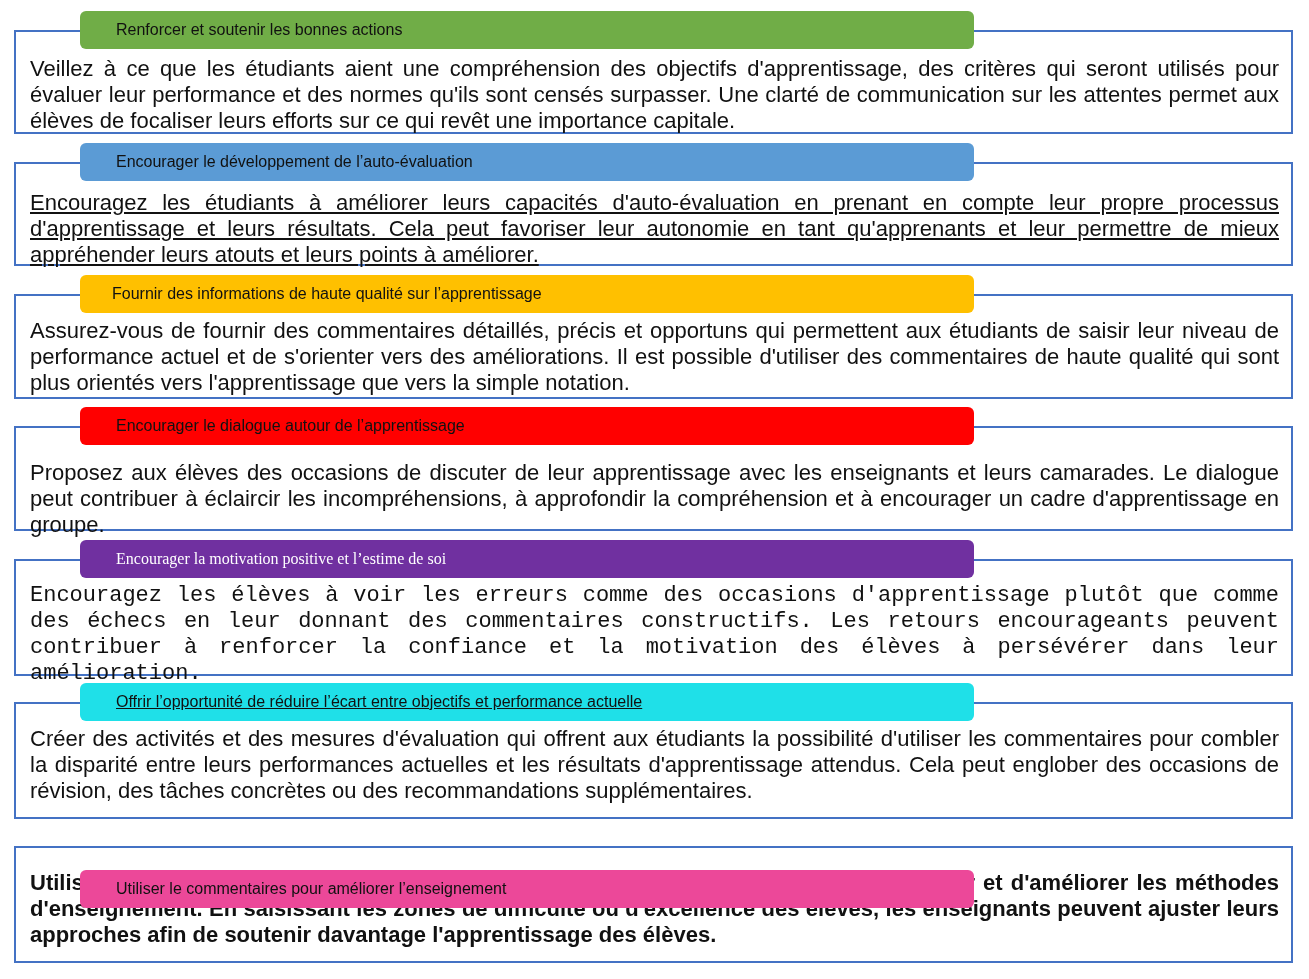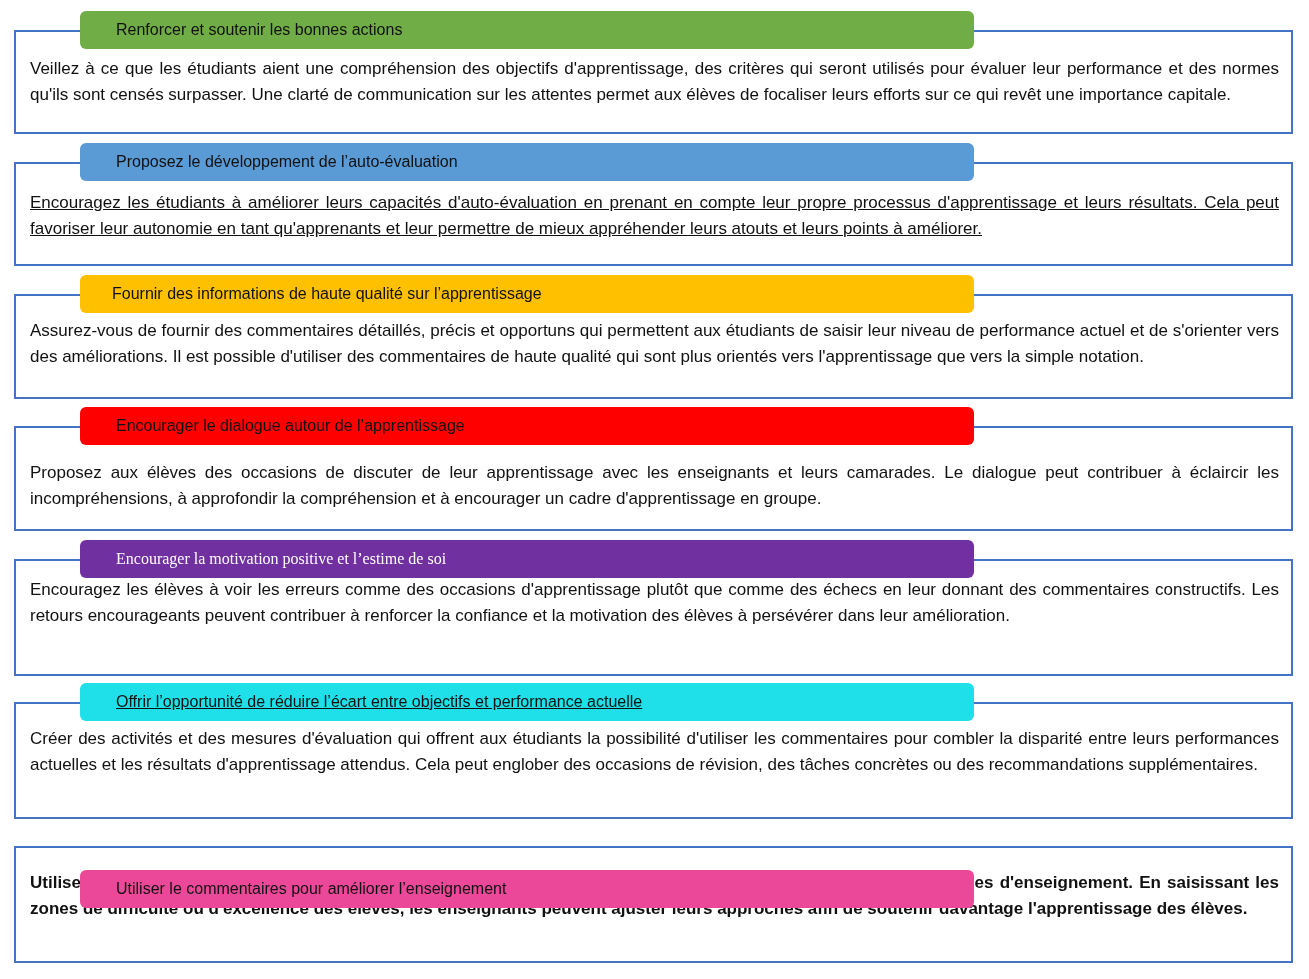--- a/index.html
+++ b/index.html
@@ -1,21 +1,21 @@
 <!DOCTYPE html>
 <html><head>
 <meta charset="utf-8">
 <style>
   html, body { margin: 0; padding: 0; background: #ffffff; }
   body { width: 1309px; height: 979px; position: relative; overflow: hidden;
          font-family: "Liberation Sans", "DejaVu Sans", sans-serif; }
   .section { position: absolute; left: 0; width: 1309px; }
   .box { position: absolute; left: 14px; width: 1279px; border: 2px solid #4472C4;
          background: #ffffff; box-sizing: border-box; }
-  .box .body { position: absolute; left: 14px; right: 12px; font-size: 17px; line-height: 26px;
+  .box .body { position: absolute; left: 14px; right: 12px; font-size: 22px; line-height: 26px;
          color: #111; text-align: justify; }
   .header { position: absolute; left: 80px; width: 894px; height: 38px; border-radius: 6px;
          box-sizing: border-box; padding-left: 36px; font-size: 16px; line-height: 38px;
          color: #111; white-space: nowrap; }
   .header.white { color: #ffffff; font-family: Liberation Serif, serif; }
 </style>
 </head>
 <body>
 
 <div class="section">
@@ -25,21 +25,21 @@
   <div class="header" style="top:11px;background:#70AD47;">
     <span>Renforcer et soutenir les bonnes actions</span>
   </div>
 </div>
 
 <div class="section">
   <div class="box" style="top:162px;height:104px;">
     <div class="body" style="top:26px;text-decoration:underline;">Encouragez les étudiants à améliorer leurs capacités d'auto-évaluation en prenant en compte leur propre processus d'apprentissage et leurs résultats. Cela peut favoriser leur autonomie en tant qu'apprenants et leur permettre de mieux appréhender leurs atouts et leurs points à améliorer.</div>
   </div>
   <div class="header" style="top:143px;background:#5B9BD5;">
-    <span>Proposez le développement de l’auto-évaluation</span>
+    <span>Encourager le développement de l’auto-évaluation</span>
   </div>
 </div>
 
 <div class="section">
   <div class="box" style="top:294px;height:105px;">
     <div class="body" style="top:22px;">Assurez-vous de fournir des commentaires détaillés, précis et opportuns qui permettent aux étudiants de saisir leur niveau de performance actuel et de s'orienter vers des améliorations. Il est possible d'utiliser des commentaires de haute qualité qui sont plus orientés vers l'apprentissage que vers la simple notation.</div>
   </div>
   <div class="header" style="top:275px;background:#FFC000;padding-left:32px;">
     <span>Fournir des informations de haute qualité sur l’apprentissage</span>
   </div>
@@ -49,21 +49,21 @@
   <div class="box" style="top:426px;height:105px;">
     <div class="body" style="top:32px;">Proposez aux élèves des occasions de discuter de leur apprentissage avec les enseignants et leurs camarades. Le dialogue peut contribuer à éclaircir les incompréhensions, à approfondir la compréhension et à encourager un cadre d'apprentissage en groupe.</div>
   </div>
   <div class="header" style="top:407px;background:#FF0000;">
     <span>Encourager le dialogue autour de l’apprentissage</span>
   </div>
 </div>
 
 <div class="section">
   <div class="box" style="top:559px;height:117px;">
-    <div class="body" style="top:16px;">Encouragez les élèves à voir les erreurs comme des occasions d'apprentissage plutôt que comme des échecs en leur donnant des commentaires constructifs. Les retours encourageants peuvent contribuer à renforcer la confiance et la motivation des élèves à persévérer dans leur amélioration.</div>
+    <div class="body" style="top:22px;font-family:Liberation Mono, monospace;">Encouragez les élèves à voir les erreurs comme des occasions d'apprentissage plutôt que comme des échecs en leur donnant des commentaires constructifs. Les retours encourageants peuvent contribuer à renforcer la confiance et la motivation des élèves à persévérer dans leur amélioration.</div>
   </div>
   <div class="header white" style="top:540px;background:#7030A0;">
     <span>Encourager la motivation positive et l’estime de soi</span>
   </div>
 </div>
 
 <div class="section">
   <div class="box" style="top:702px;height:117px;">
     <div class="body" style="top:22px;">Créer des activités et des mesures d'évaluation qui offrent aux étudiants la possibilité d'utiliser les commentaires pour combler la disparité entre leurs performances actuelles et les résultats d'apprentissage attendus. Cela peut englober des occasions de révision, des tâches concrètes ou des recommandations supplémentaires.</div>
   </div>

